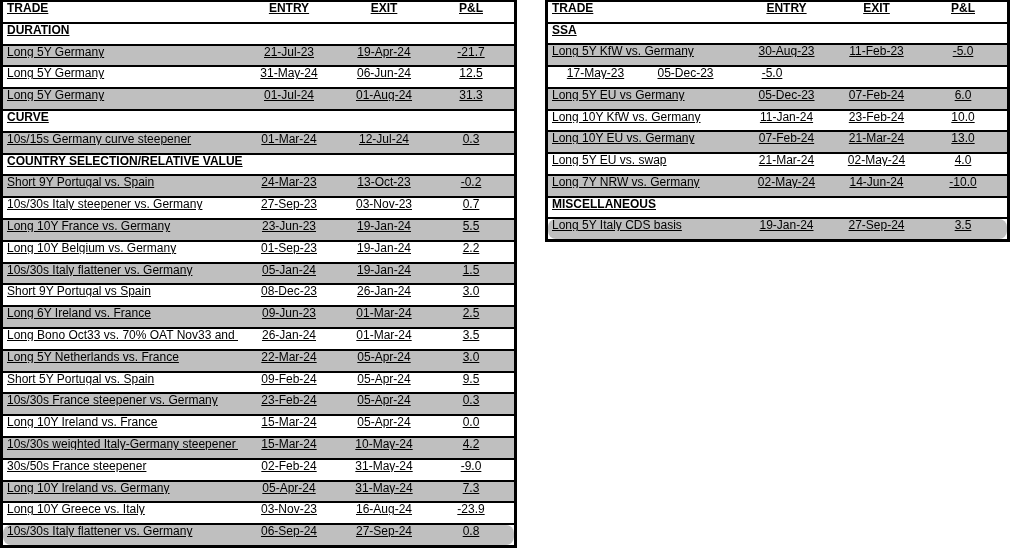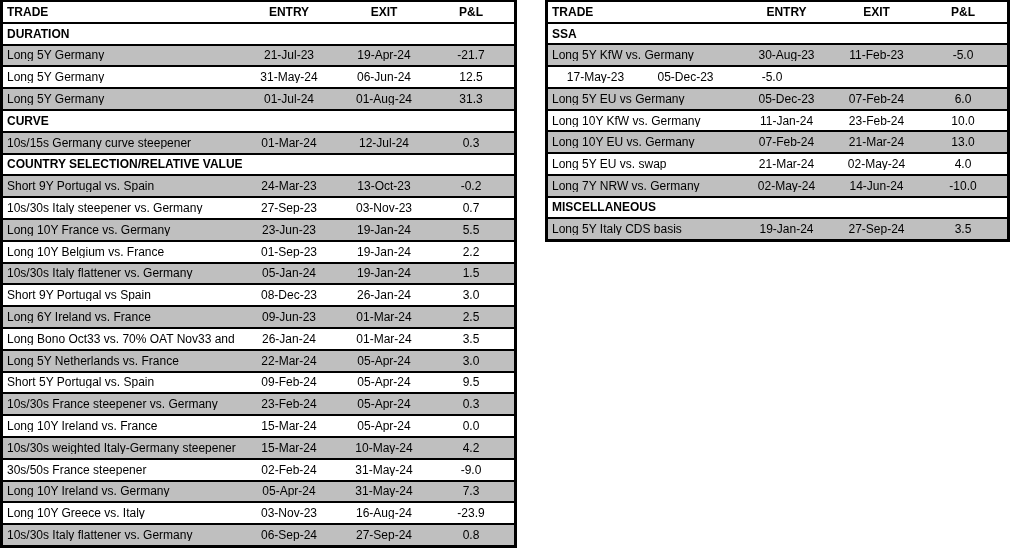--- a/index.html
+++ b/index.html
@@ -32,29 +32,30 @@
   }
   #right-table {
     left: 545px;
     width: 465px;
     height: 242px;
   }
   .row {
     display: flex;
     flex: 1 1 0;
     min-height: 0;
-    align-items: center;
+    align-items: flex-start;
     box-sizing: border-box;
     border-bottom: 2px solid var(--border, #000);
     background: var(--plain, #fff);
     font-size: 12px;
     line-height: 1;
     overflow: hidden;
-  }
-  .row:last-child { border-bottom: none; }
+    text-decoration: underline;
+  }
+  .row:last-child { border-bottom: none; border-radius: 8px; }
   .row.shaded { background: var(--shade, #bfbfbf); }
   .row.header-row .cell, .row.section-row .cell { font-weight: bold; }
   .cell {
     white-space: nowrap;
     overflow: hidden;
     box-sizing: border-box;
   }
   .cell.trade {
     flex: 1 1 auto;
     padding-left: 4px;
@@ -126,21 +127,21 @@
       <div class="cell exit">03-Nov-23</div>
       <div class="cell pnl">0.7</div>
     </div>
     <div class="row shaded">
       <div class="cell trade">Long 10Y France vs. Germany</div>
       <div class="cell entry">23-Jun-23</div>
       <div class="cell exit">19-Jan-24</div>
       <div class="cell pnl">5.5</div>
     </div>
     <div class="row">
-      <div class="cell trade">Long 10Y Belgium vs. France</div>
+      <div class="cell trade">Long 10Y Belgium vs. Germany</div>
       <div class="cell entry">01-Sep-23</div>
       <div class="cell exit">19-Jan-24</div>
       <div class="cell pnl">2.2</div>
     </div>
     <div class="row shaded">
       <div class="cell trade">10s/30s Italy flattener vs. Germany</div>
       <div class="cell entry">05-Jan-24</div>
       <div class="cell exit">19-Jan-24</div>
       <div class="cell pnl">1.5</div>
     </div>

